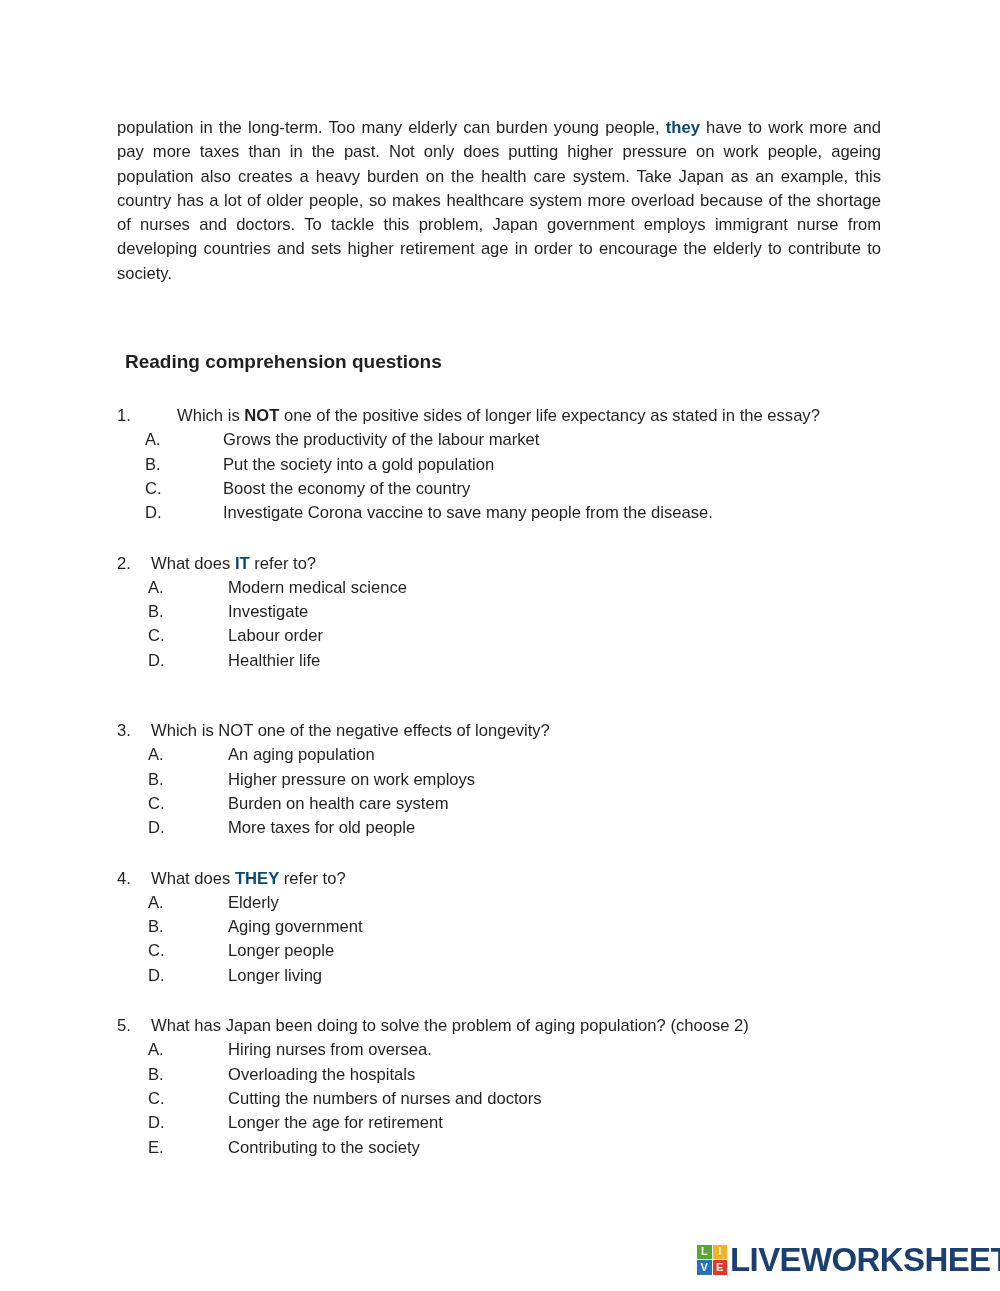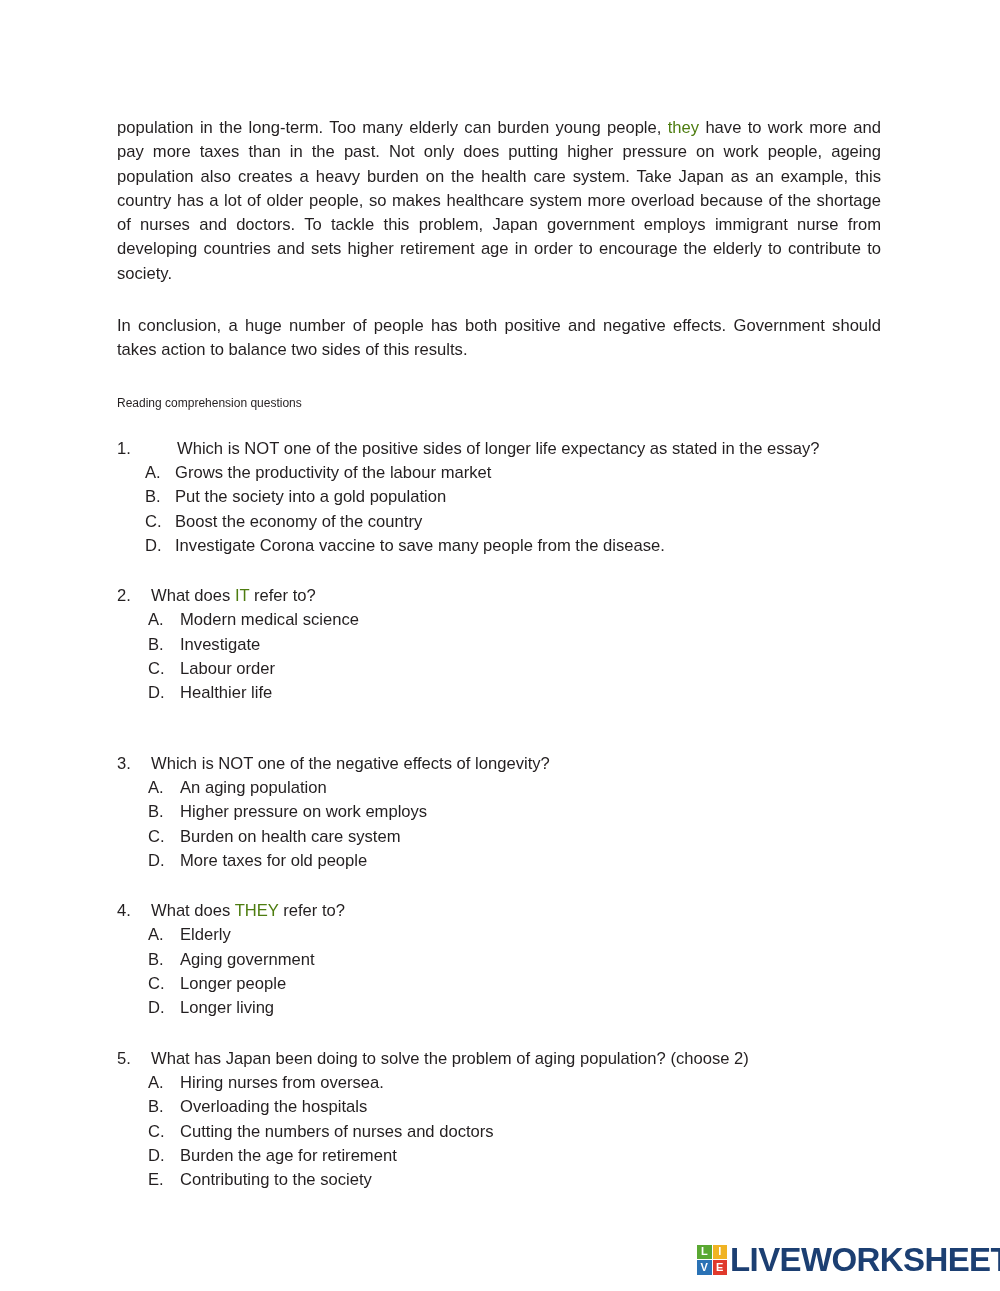--- a/index.html
+++ b/index.html
@@ -43,31 +43,31 @@
   .spacer-small {
     height: 22px;
   }
   .spacer-qgap {
     height: 26px;
   }
   .spacer-qgap-big {
     height: 46px;
   }
   .red-bold {
-    color: #4d7c0f;
-    font-weight: normal;
+    color: #0c4a6e;
+    font-weight: bold;
   }
   .bold {
-    font-weight: normal;
+    font-weight: bold;
   }
   h2.section-title {
-    margin: 0;
-    font-size: 12px;
+    margin: 8px;
+    font-size: 19px;
     line-height: 24px;
-    font-weight: normal;
+    font-weight: bold;
     color: #231f20;
   }
   .question-block {
     width: 764px;
   }
   .q-line {
     display: flex;
     align-items: baseline;
     font-size: 16.6px;
     line-height: 24.3px;
@@ -99,20 +99,21 @@
     width: 30px;
     margin-left: 28px;
     text-align: left;
   }
   ul.options.indent-wide .opt-marker {
     margin-left: 31px;
     width: 32px;
   }
   .opt-text {
     flex: 1 1 auto;
+    margin-left: 48px;
   }
 
   
   .logo-wrap {
     position: absolute;
     left: 697px;
     top: 1243px;
     display: flex;
     align-items: center;
   }
@@ -153,21 +154,20 @@
 <body>
 
 <div class="page">
 
   <div class="content">
 
     <p class="body-para" id="para-1"><span>population in the long-term. Too many elderly can burden young people, </span><span class="red-bold">they</span><span> have to work more and pay more taxes than in the past. Not only does putting higher pressure on work people, ageing population also creates a heavy burden on the health care system. Take Japan as an example, this country has a lot of older people, so makes healthcare system more overload because of the shortage of nurses and doctors. To tackle this problem, Japan government employs immigrant nurse from developing countries and sets higher retirement age in order to encourage the elderly to contribute to society.</span></p>
 
     <div class="spacer-para"></div>
 
-    <p class="body-para" id="para-2"><span>In conclusion, a huge number of people has both positive and negative effects. Government should takes action to balance two sides of this results.</span></p>
 
     <div class="spacer-para"></div>
 
     <h2 class="section-title">Reading comprehension questions</h2>
 
     <div class="spacer-small"></div>
 
     <div id="questions-container">
         <div class="question-block">
           <div class="q-line">
@@ -282,21 +282,21 @@
             <li>
               <span class="opt-marker">B.</span>
               <span class="opt-text">Overloading the hospitals</span>
             </li>
             <li>
               <span class="opt-marker">C.</span>
               <span class="opt-text">Cutting the numbers of nurses and doctors</span>
             </li>
             <li>
               <span class="opt-marker">D.</span>
-              <span class="opt-text">Burden the age for retirement</span>
+              <span class="opt-text">Longer the age for retirement</span>
             </li>
             <li>
               <span class="opt-marker">E.</span>
               <span class="opt-text">Contributing to the society</span>
             </li>
           </ul>
         </div>
       </div>
 
   </div>

